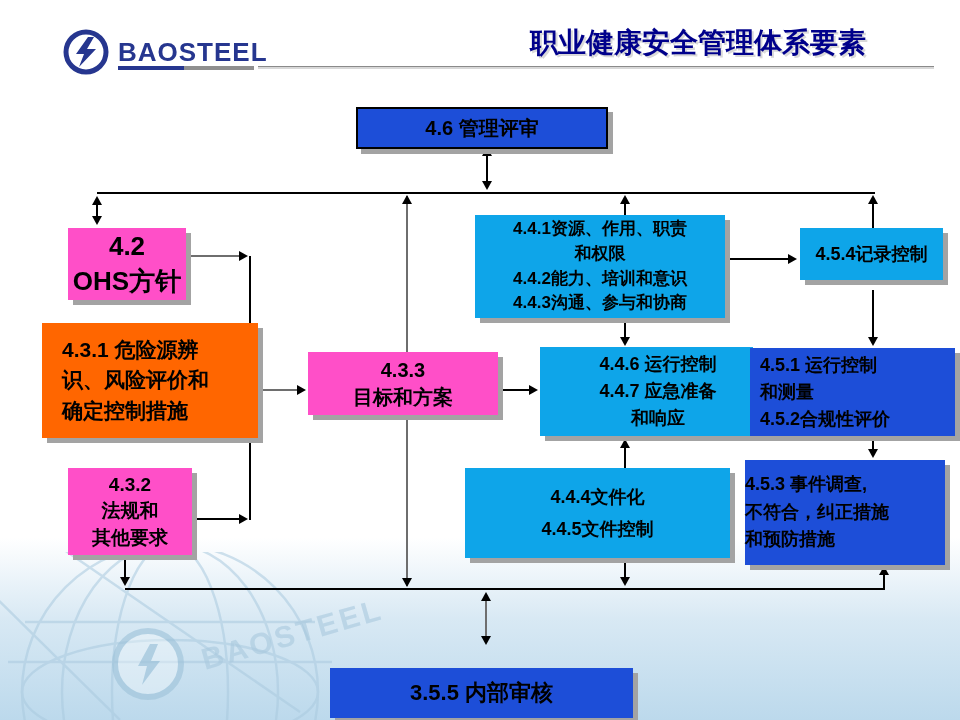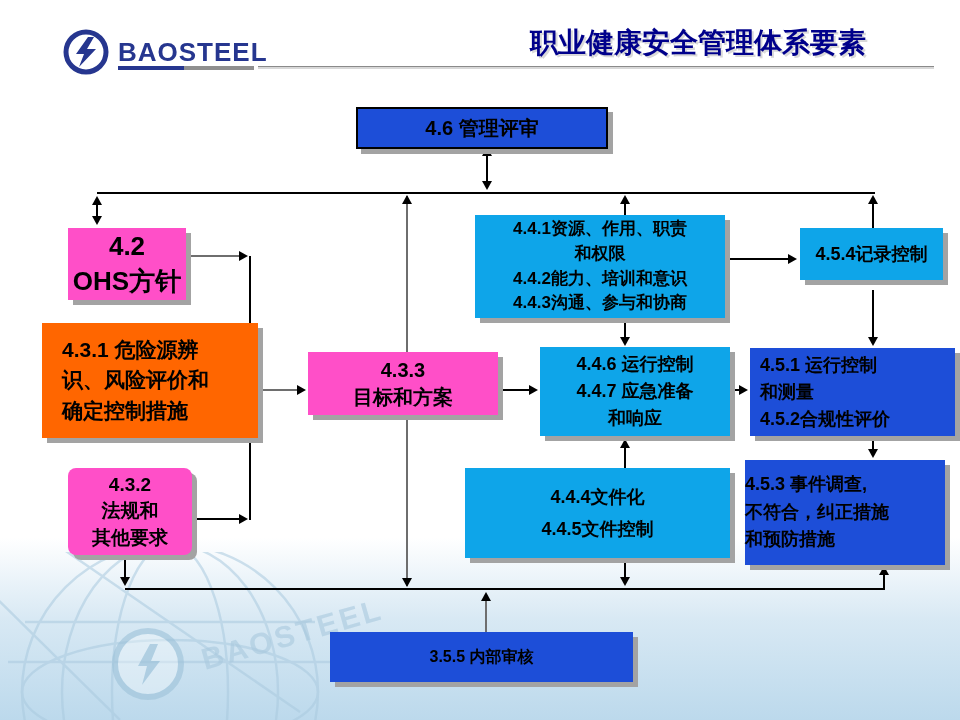--- a/index.html
+++ b/index.html
@@ -34,29 +34,29 @@
   .box{position:absolute;z-index:3;display:flex;align-items:center;justify-content:center;
     text-align:center;white-space:pre-line;font-weight:bold;color:#000;
     box-shadow:5px 5px 0 #a3a3a3;line-height:1.35;}
   .magenta{background:#ff4fc8;}
   .orange{background:#ff6600;}
   .bgreen{background:#1d4ed8;}
   .lgreen{background:#0ea5e9;}
   .b46 {left:356px;top:107px;width:248px;height:38px;border:2px solid #000;font-size:20px;}
   .b42 {left:68px; top:228px;width:118px;height:72px;font-size:26px;}
   .b431{left:42px; top:323px;width:196px;height:115px;font-size:21px;justify-content:flex-start;text-align:left;padding-left:20px;line-height:1.45;}
-  .b432{left:68px; top:468px;width:124px;height:87px;font-size:19px;line-height:1.4;border-radius:8px;}
+  .b432{left:68px; top:468px;width:124px;height:87px;font-size:19px;line-height:1.4;}
   .b433{left:308px;top:352px;width:190px;height:63px;font-size:20px;}
   .b441{left:475px;top:215px;width:250px;height:103px;font-size:17px;line-height:1.45;}
-  .b446{left:540px;top:347px;width:190px;height:89px;font-size:18px;line-height:1.5;}
+  .b446{left:540px;top:347px;width:190px;height:89px;font-size:18px;line-height:1.5;padding-left:23px;}
   .b454{left:800px;top:228px;width:143px;height:52px;font-size:18px;}
   .b451{left:750px;top:348px;width:195px;height:88px;font-size:18px;justify-content:flex-start;text-align:left;padding-left:10px;line-height:1.5;}
   .b453{left:745px;top:460px;width:200px;height:105px;font-size:18px;justify-content:flex-start;text-align:left;padding-left:0;line-height:1.55;}
   .b444{left:465px;top:468px;width:265px;height:90px;font-size:18px;line-height:1.8;}
-  .b355{left:330px;top:632px;width:303px;height:50px;font-size:16px;text-align:center;}
+  .b355{left:330px;top:668px;width:303px;height:50px;font-size:22px;text-align:center;}
 </style>
 </head>
 <body>
 
 <div class="bottom-grad"></div>
 
 <div class="watermark">
   <svg width="420" height="168" viewBox="0 0 420 168">
     <g stroke="#aacadf" stroke-width="2.5" fill="none" opacity="0.55">
       <circle cx="170" cy="140" r="148"></circle>

